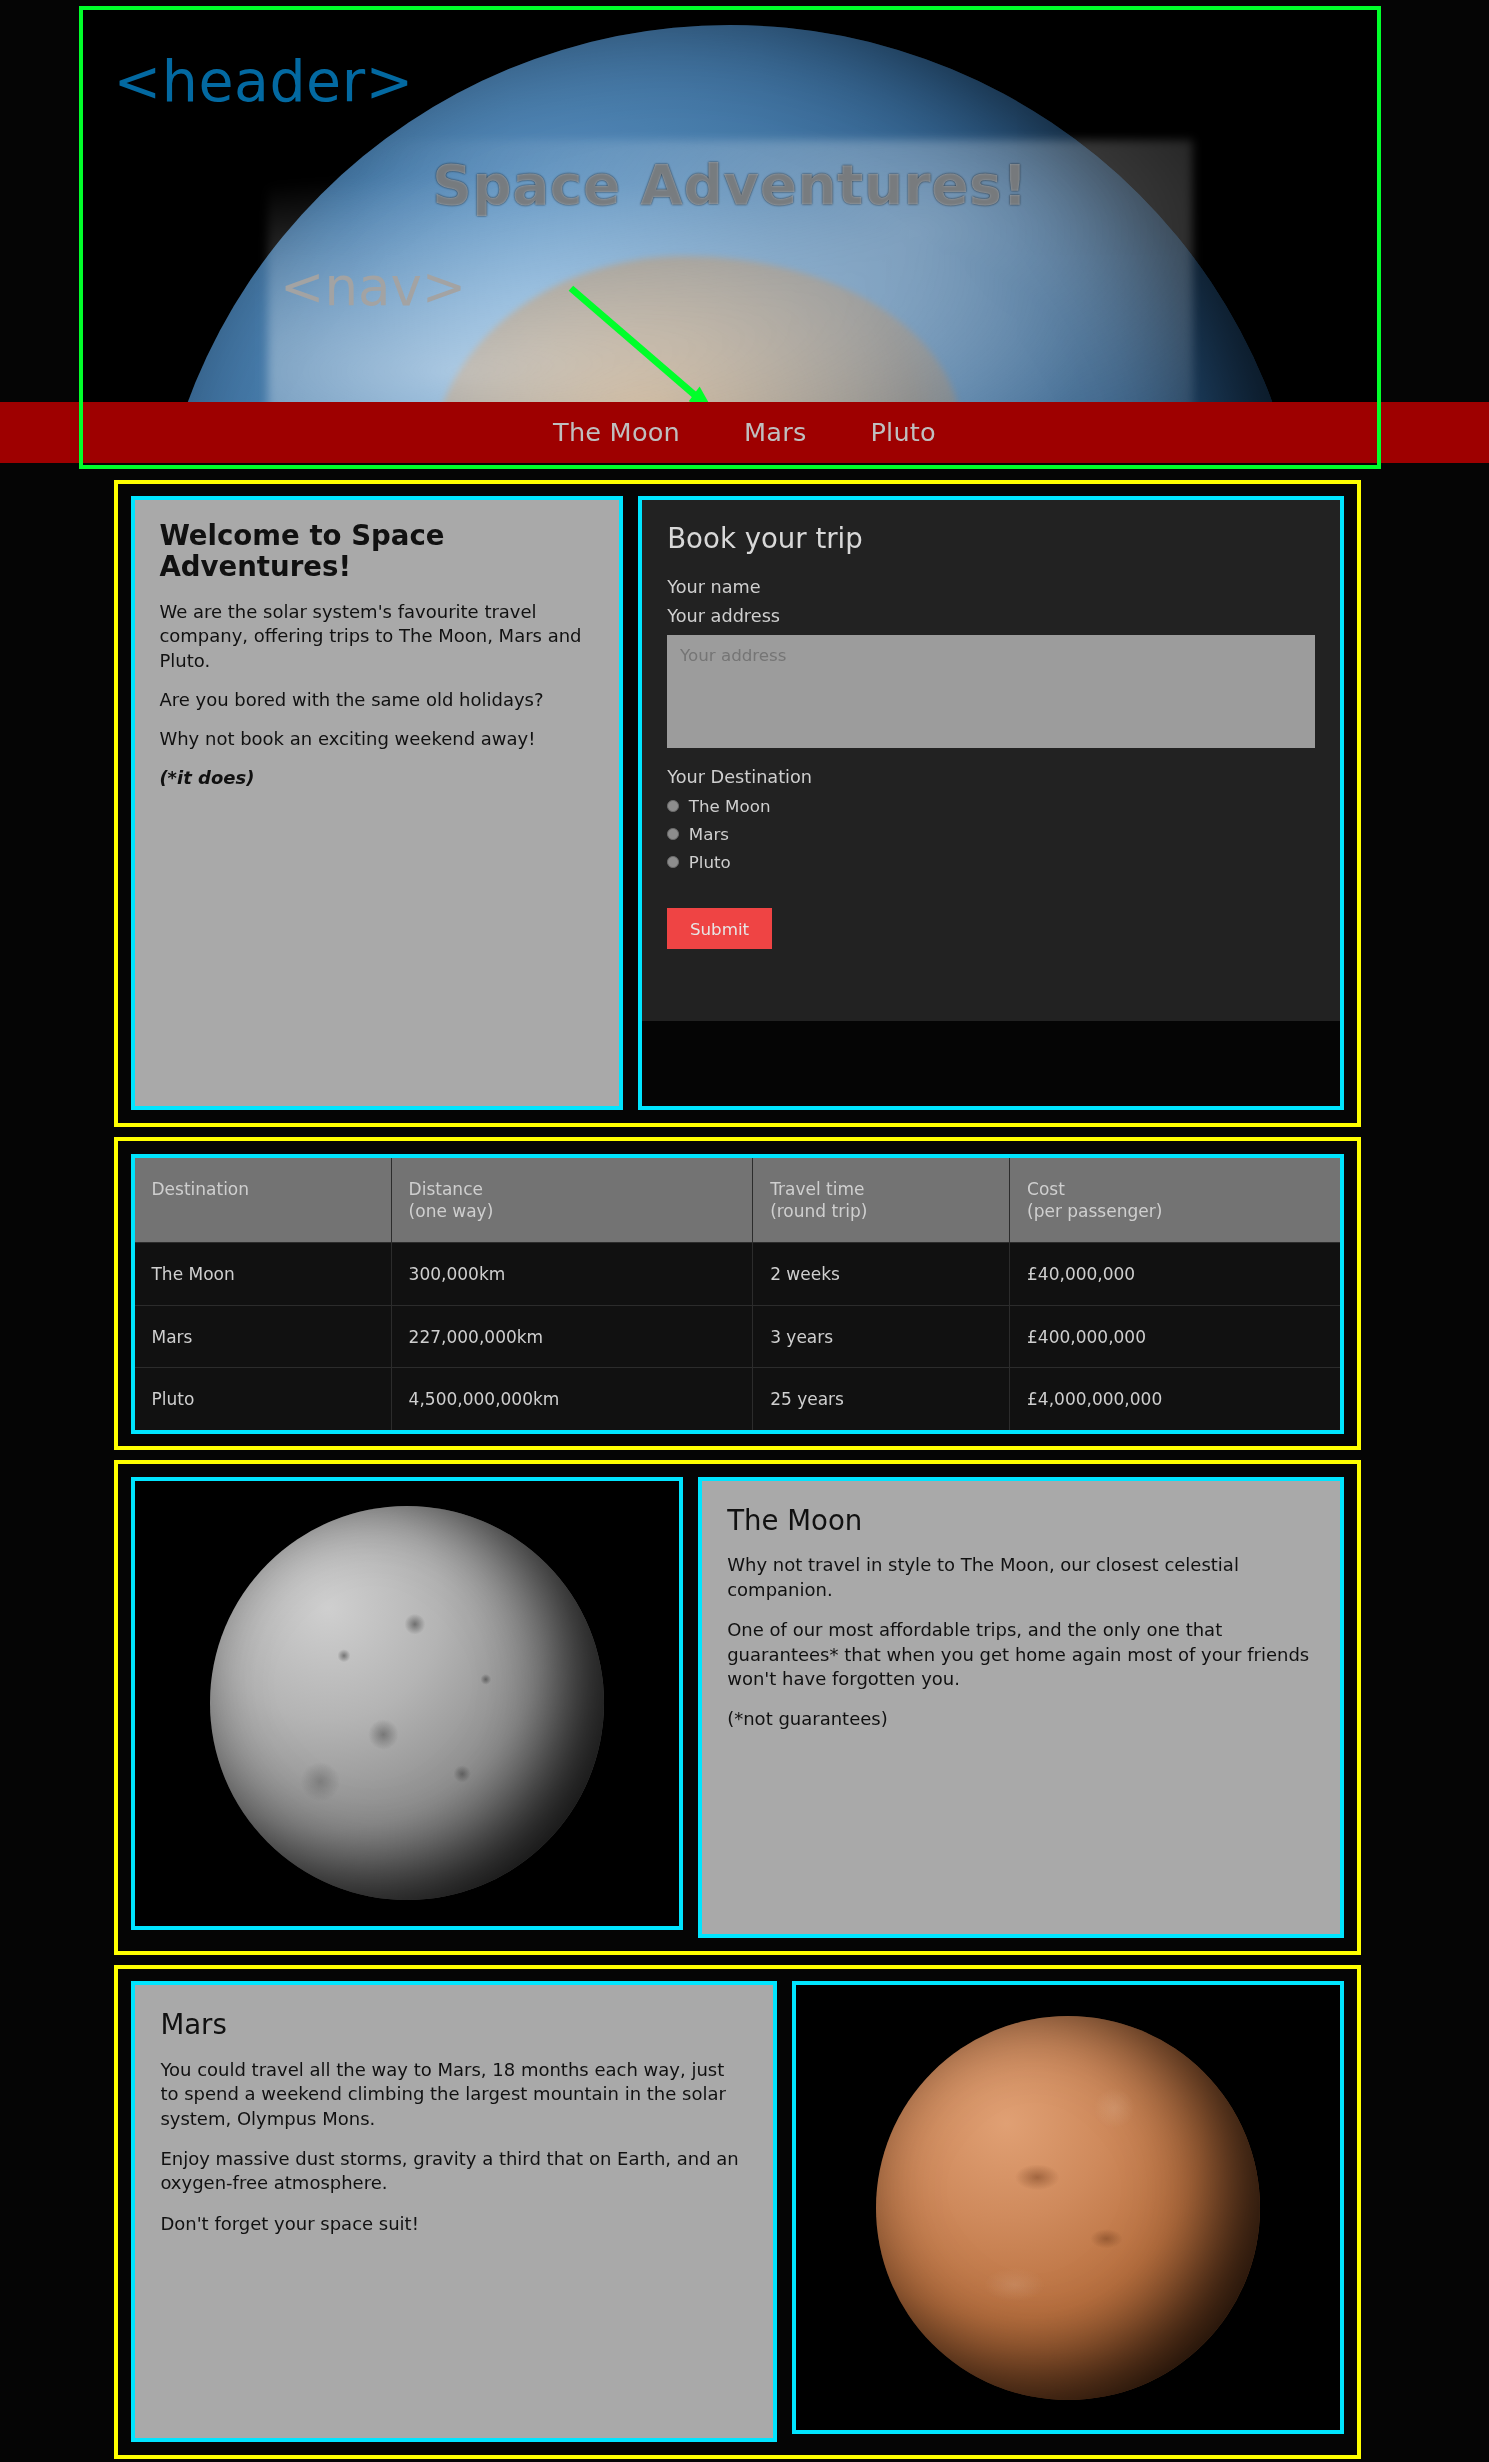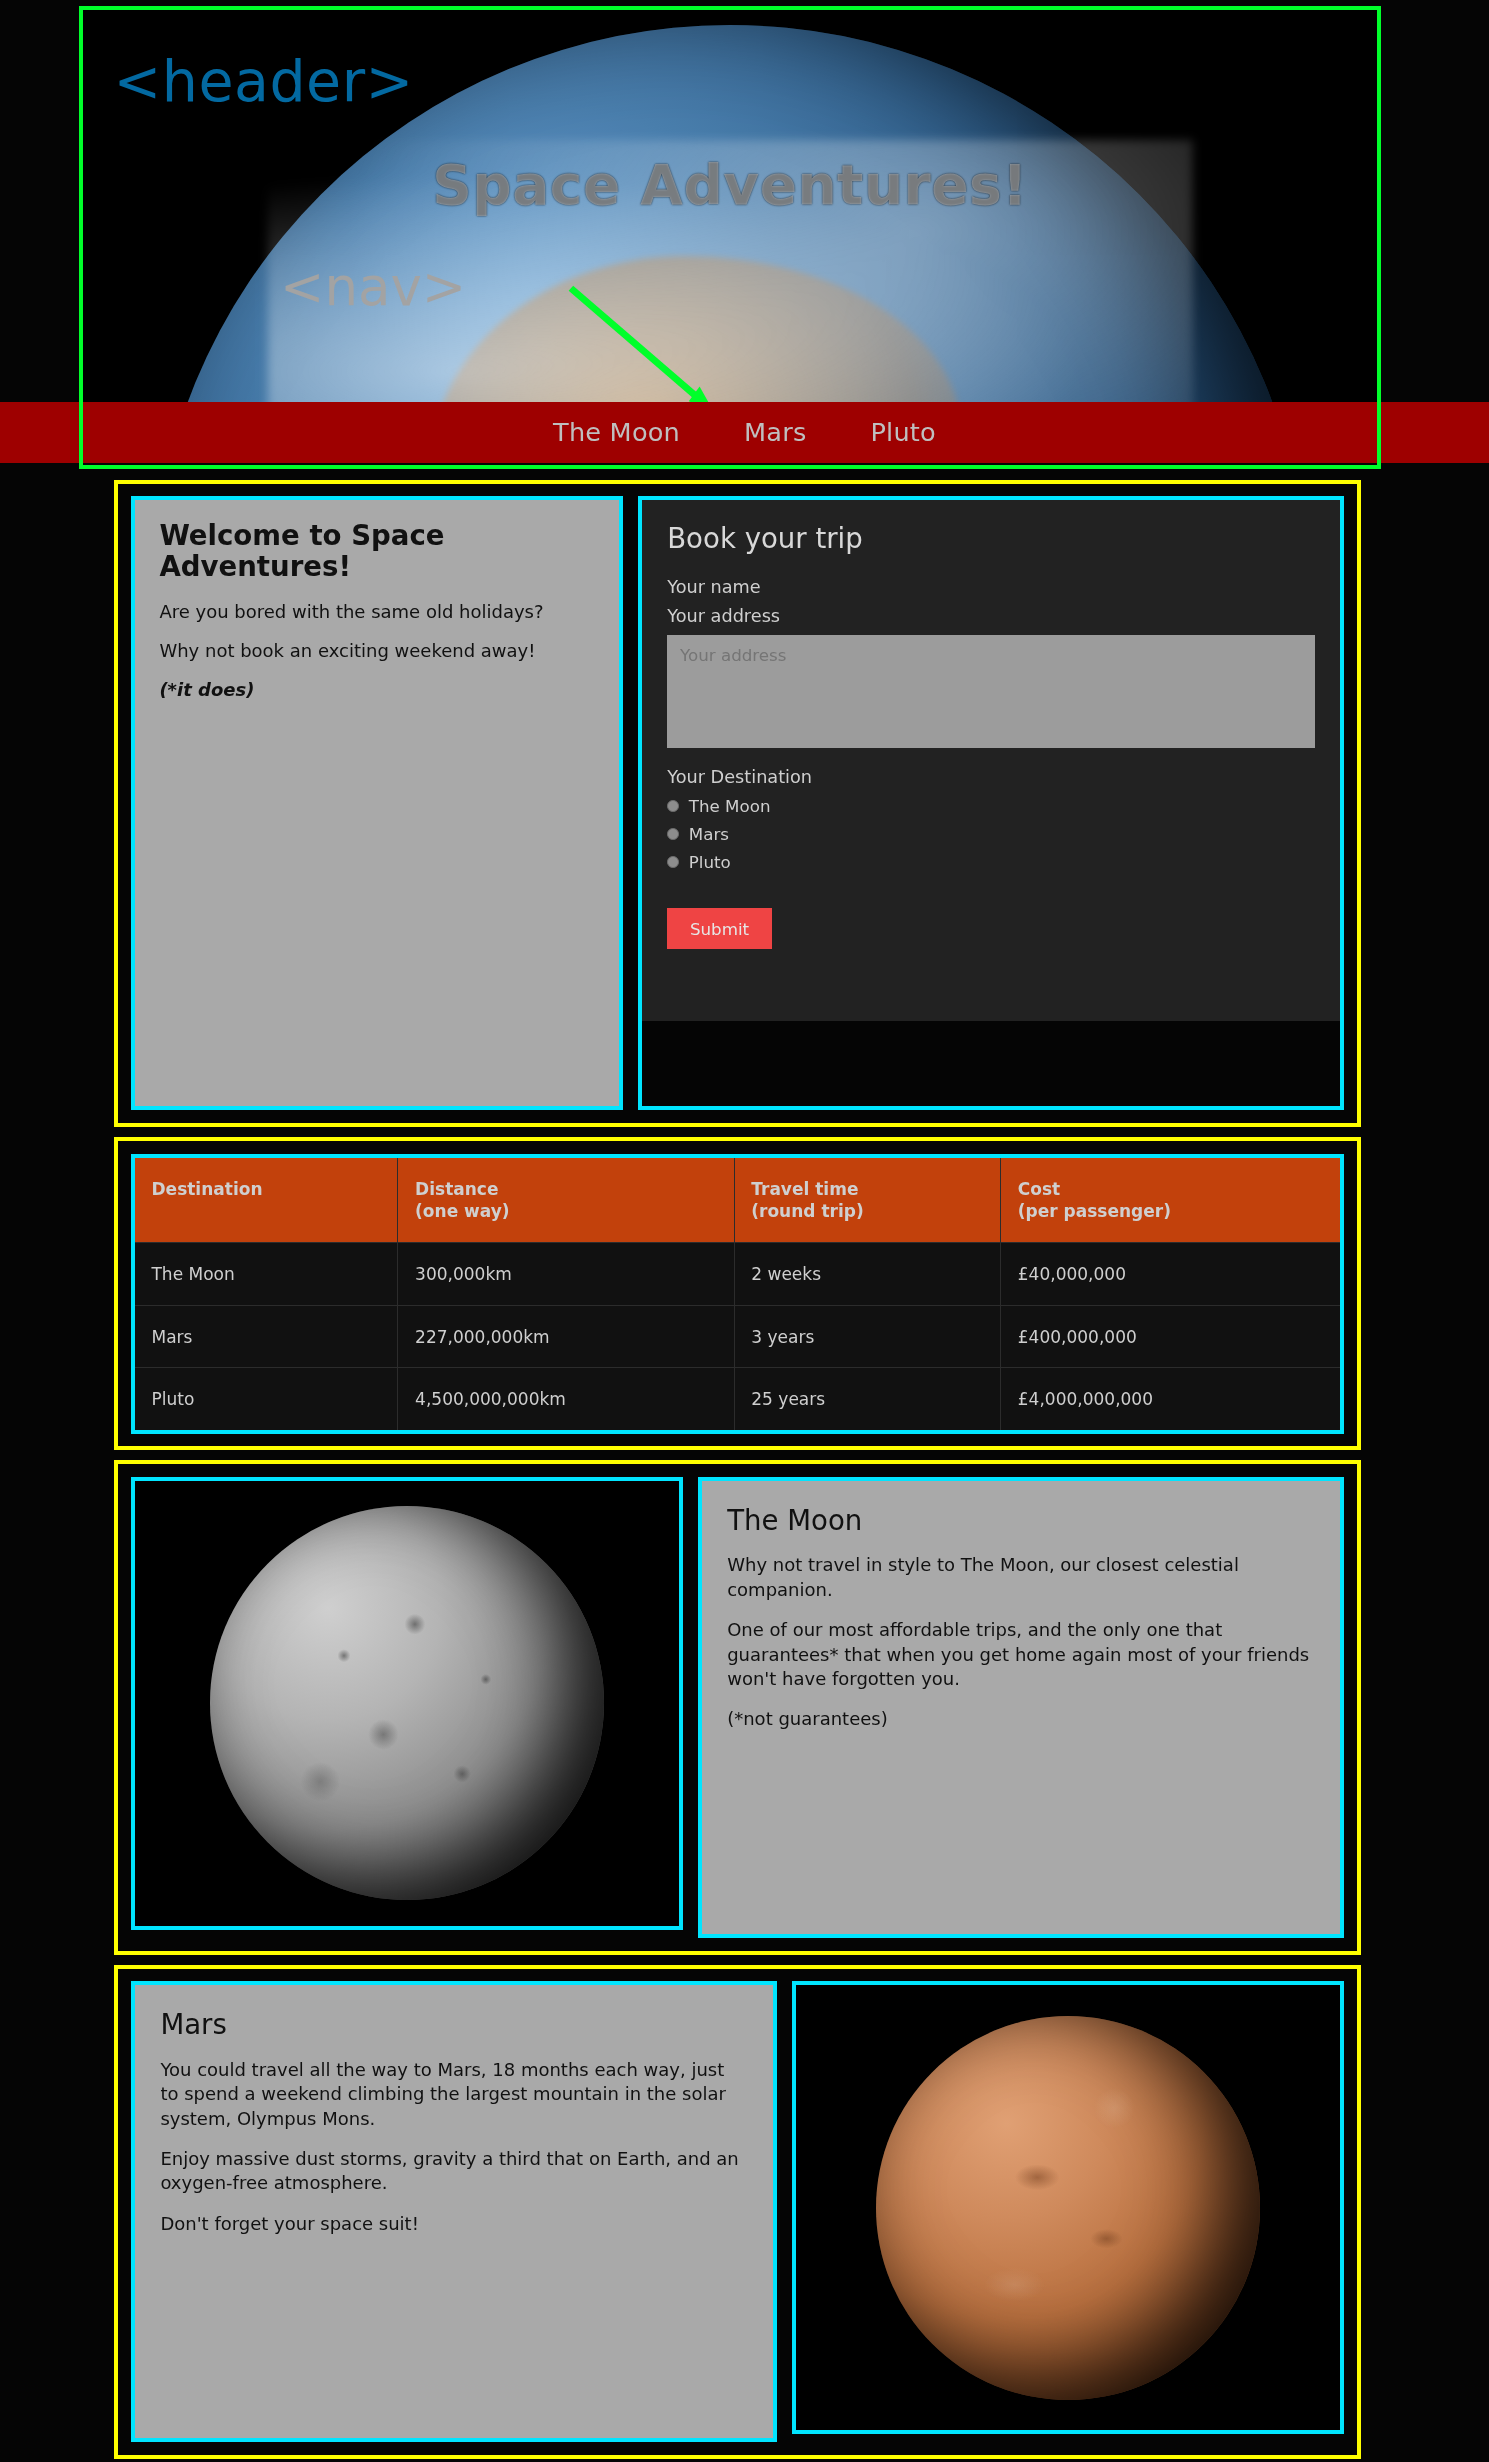--- a/index.html
+++ b/index.html
@@ -253,23 +253,23 @@
   .table-section { padding: 12.8px; }
   table {
     width: 100%;
     border-collapse: collapse;
     background: #111111;
   }
   thead th {
     text-align: left;
     color: #cfcfcf;
     font-size: 17px;
-    font-weight: bold;
+    font-weight: normal;
     padding: 19.7px 16.7px 20.7px 16.7px;
-    background: #c2410c;
+    background: #737373;
     border-right: 1px solid #2c2c2c;
     vertical-align: top;
     line-height: 1.3;
     margin-left: 8px;
   }
   thead th:last-child { border-right: none; }
   tbody td {
     color: #cfcfcf;
     font-size: 17px;
     padding: 20.7px 16.7px;
@@ -371,20 +371,21 @@
       <a class="nav-link" href="#">Pluto</a>
     </div>
     <div class="nav-green-box"></div>
   </div>
 
   <div class="yellow">
     <div class="flex-row">
       <div class="welcome-col cyan">
         <div class="panel-grey welcome-inner">
           <h2>Welcome to Space Adventures!</h2>
+          <p>We are the solar system's favourite travel company, offering trips to The Moon, Mars and Pluto.</p>
           <p>Are you bored with the same old holidays?</p>
           <p>Why not book an exciting weekend away!</p>
           <p class="italic">(*it does)</p>
         </div>
       </div>
 
       <div class="form-col cyan">
         <div class="form-inner">
           <div class="form-title">Book your trip</div>
 

